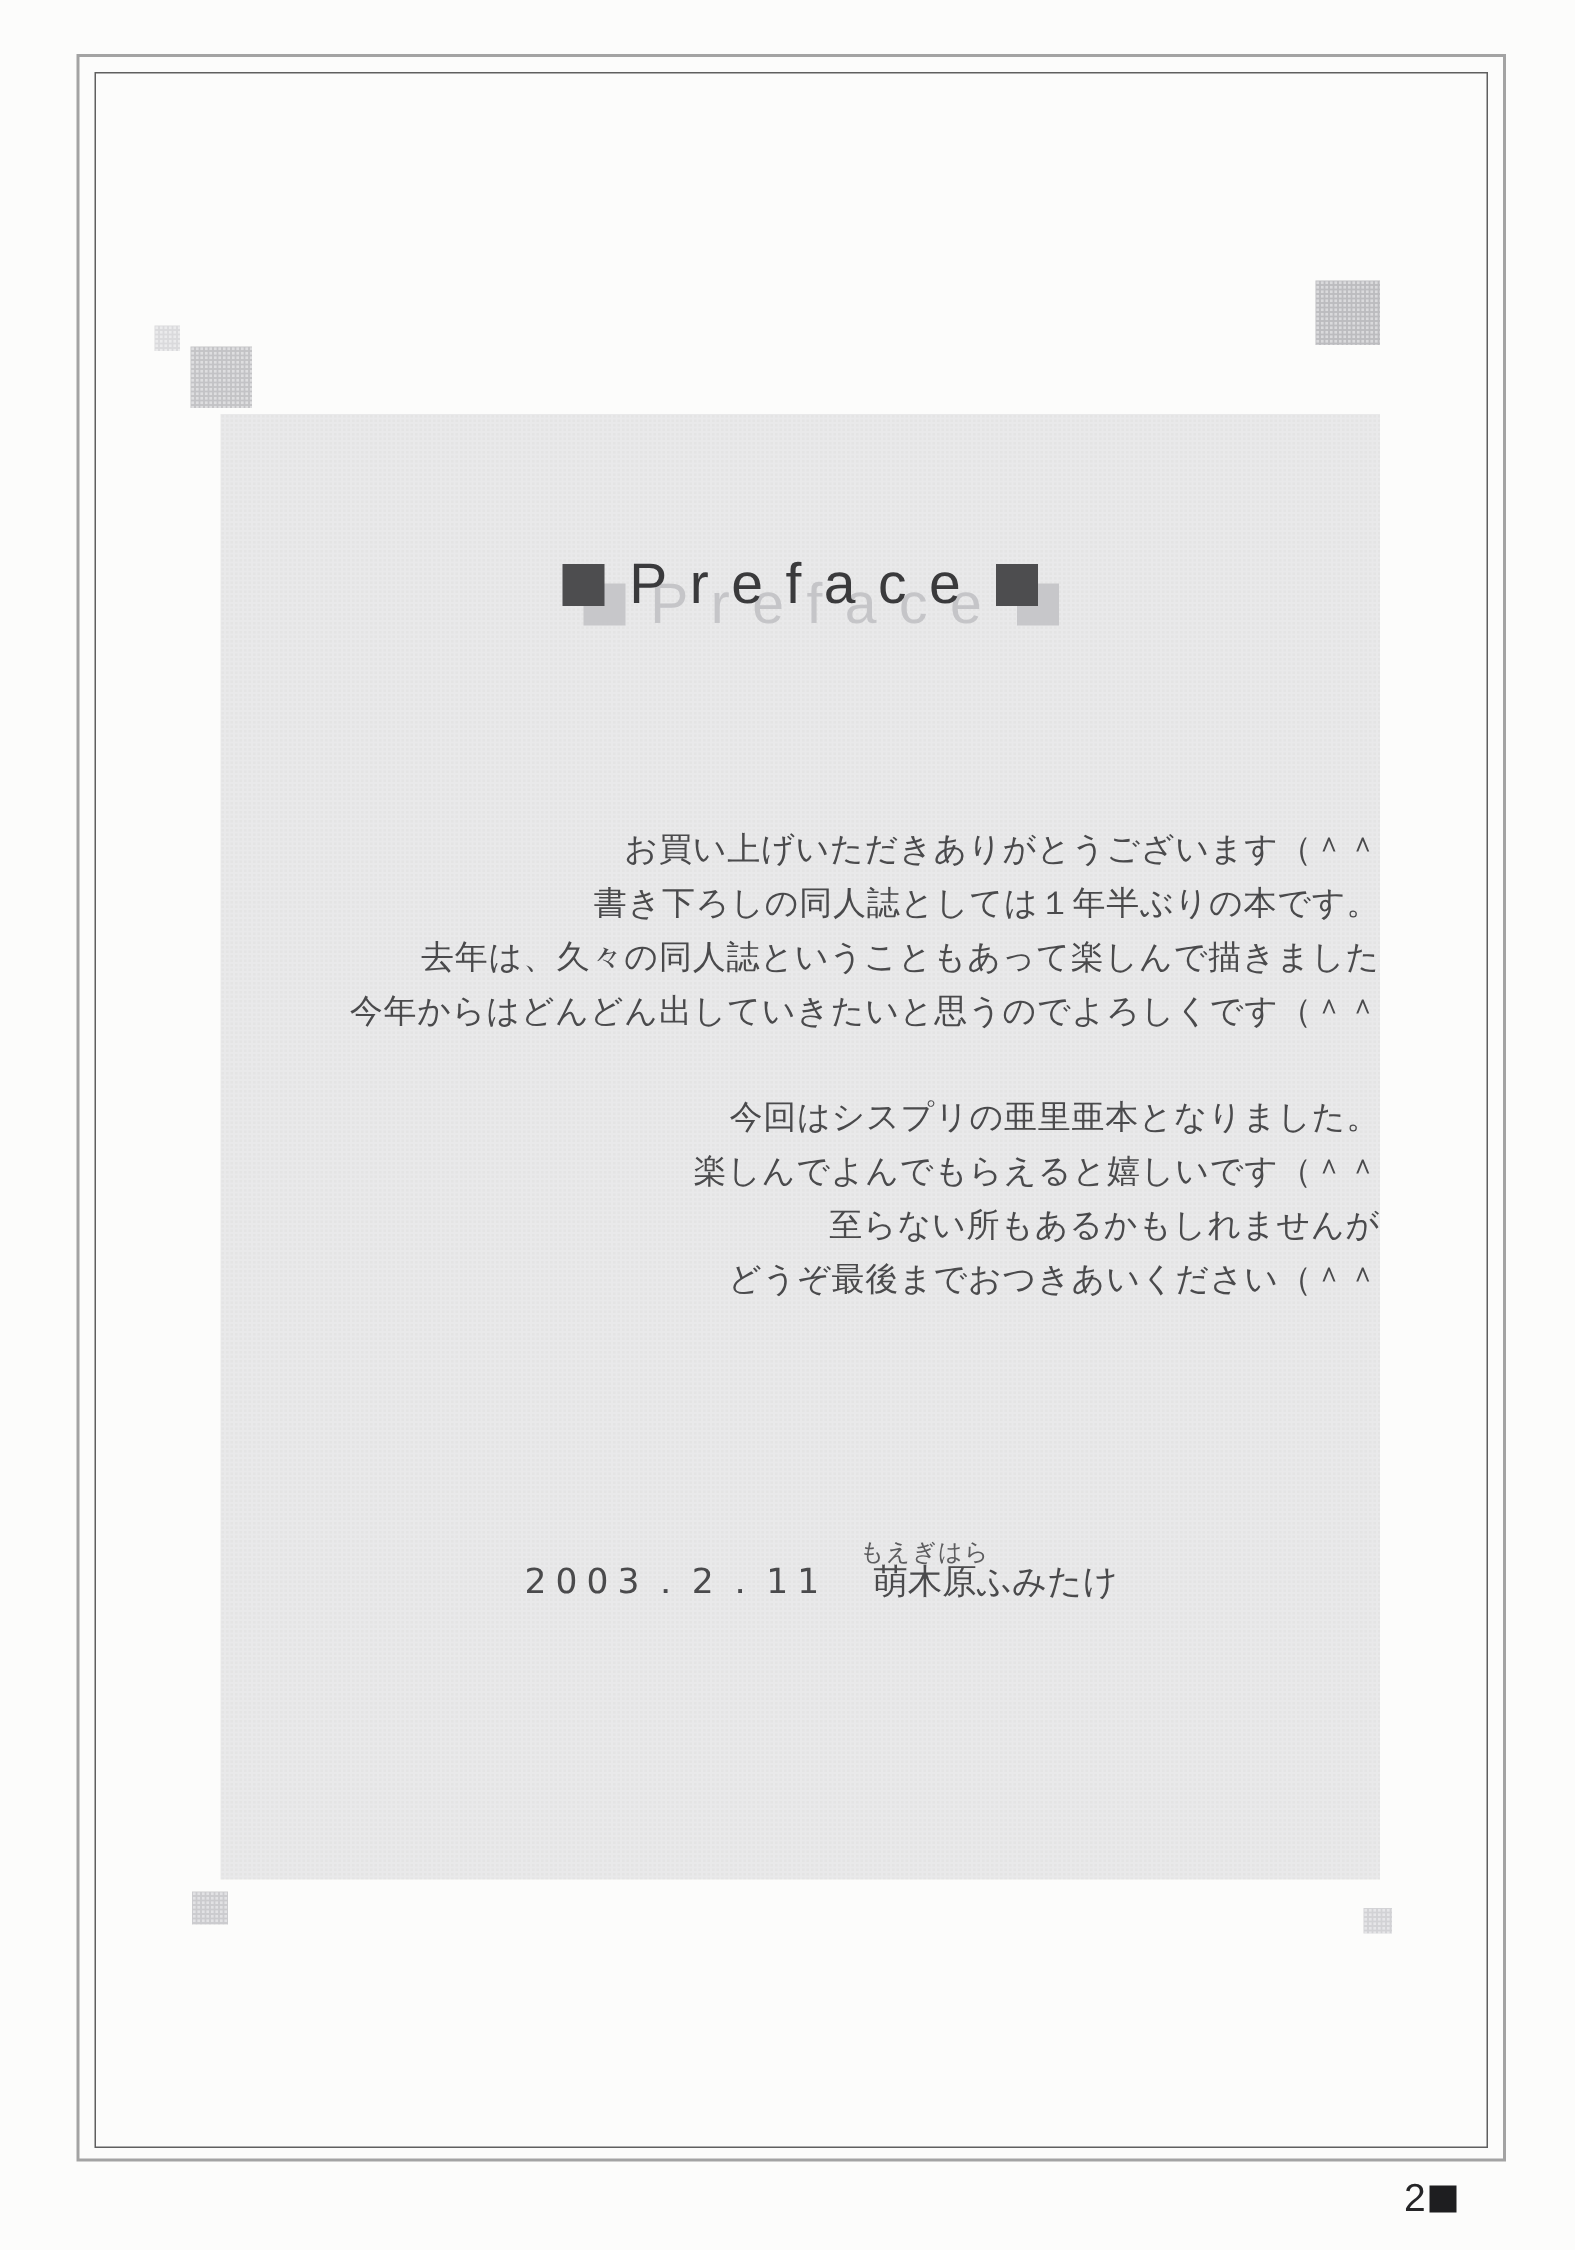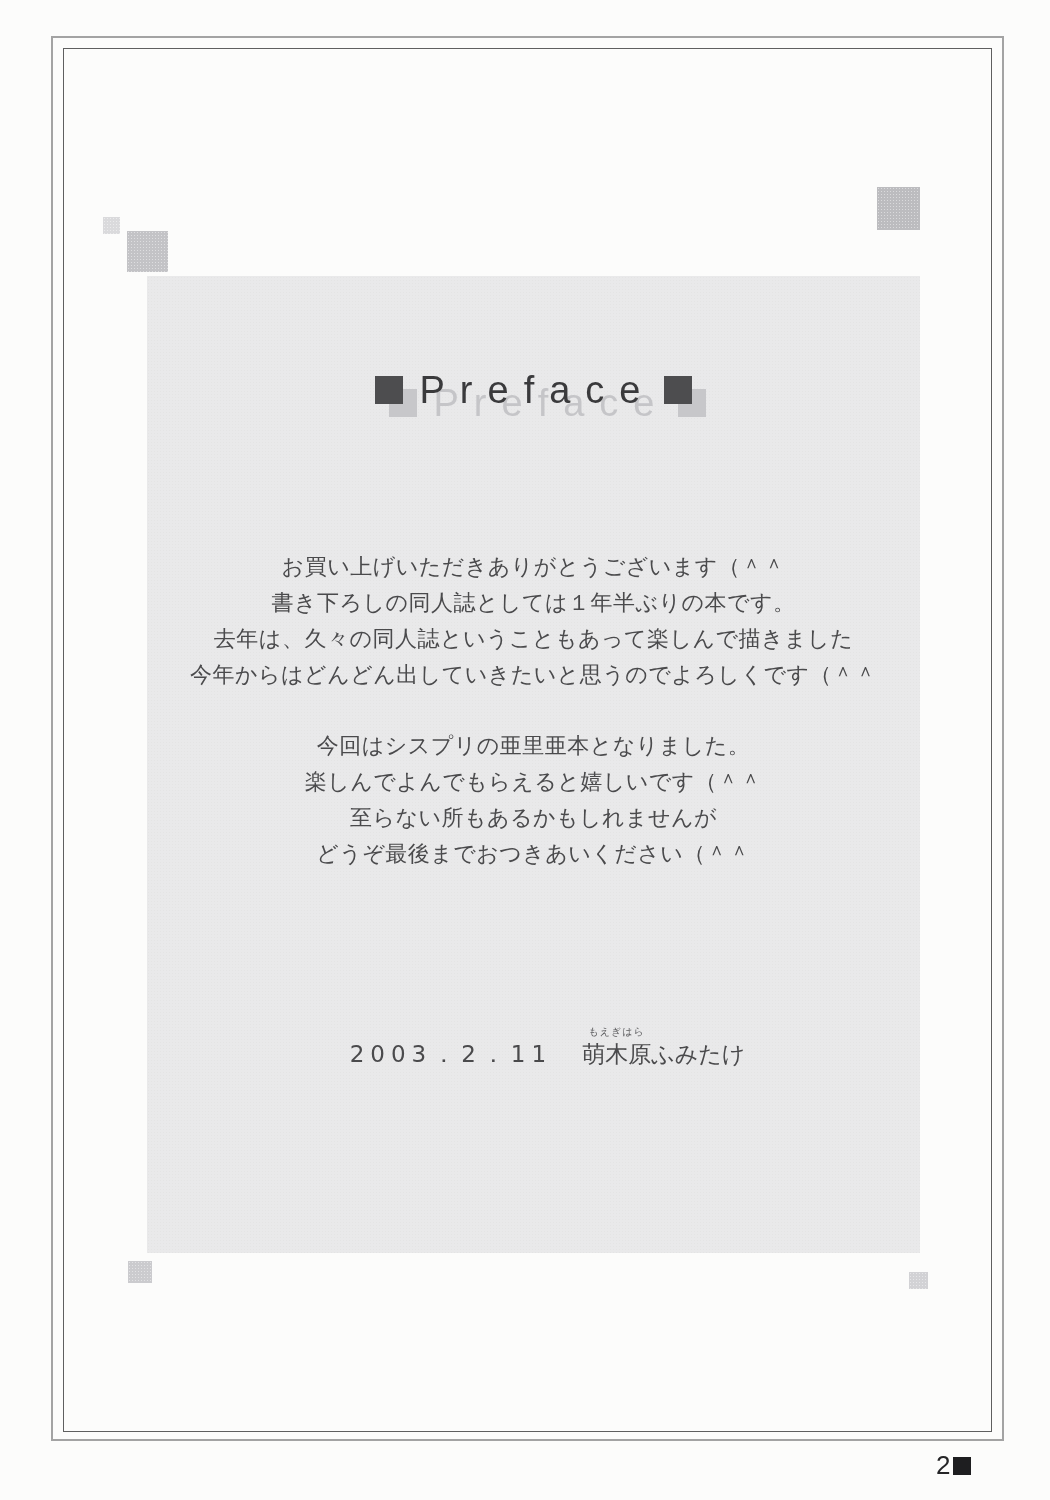--- a/index.html
+++ b/index.html
@@ -62,21 +62,21 @@
     font-size: 38px; font-weight: 400;
     letter-spacing: 15px; padding-left: 8px;
     line-height: 28px; white-space: nowrap;
   }
   .title-layer.main .ttext { color: #3a3a3c; }
   .title-layer.ghost .ttext { color: #c5c5c8; }
 
   
   .para {
     position: absolute; left: 0; width: 100%;
-    text-align: center;
+    text-align: right;
     font-size: 22px; line-height: 36px;
     color: #4a4a4c;
     letter-spacing: 0.5px;
     white-space: nowrap;
   }
   .para1 { top: 273px; }
   .para2 { top: 452px; }
   .para3 { top: 666px; }
 
   
@@ -84,21 +84,21 @@
     position: absolute; left: 0; top: 763px; width: 100%;
     display: flex; justify-content: center; align-items: baseline; gap: 30px;
     transform: translateX(14px);
     font-size: 23px; color: #4a4a4c; white-space: nowrap;
   }
   .sig-date { letter-spacing: 6px; }
   .surname-wrap { position: relative; display: inline-block; }
   .furigana {
     position: absolute; top: -14px; left: 50%;
     transform: translateX(-50%);
-    font-size: 10px; letter-spacing: 1px; color: #5c5c5e;
+    font-size: 16px; letter-spacing: 1px; color: #5c5c5e;
     white-space: nowrap;
   }
 
   
   .page-num {
     position: absolute; left: 936px; top: 1452px;
     display: flex; align-items: center; gap: 3px;
     color: #252527;
   }
   .page-num .num {

